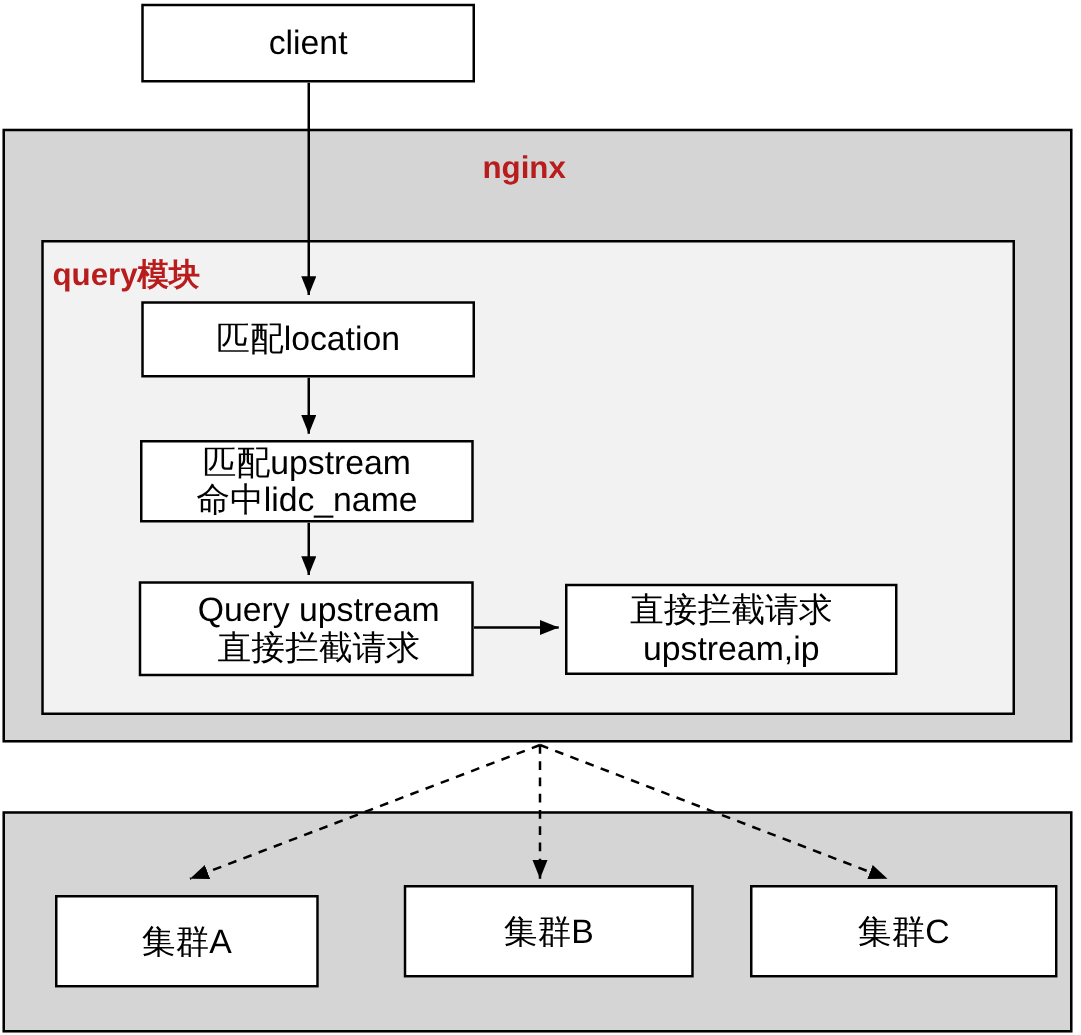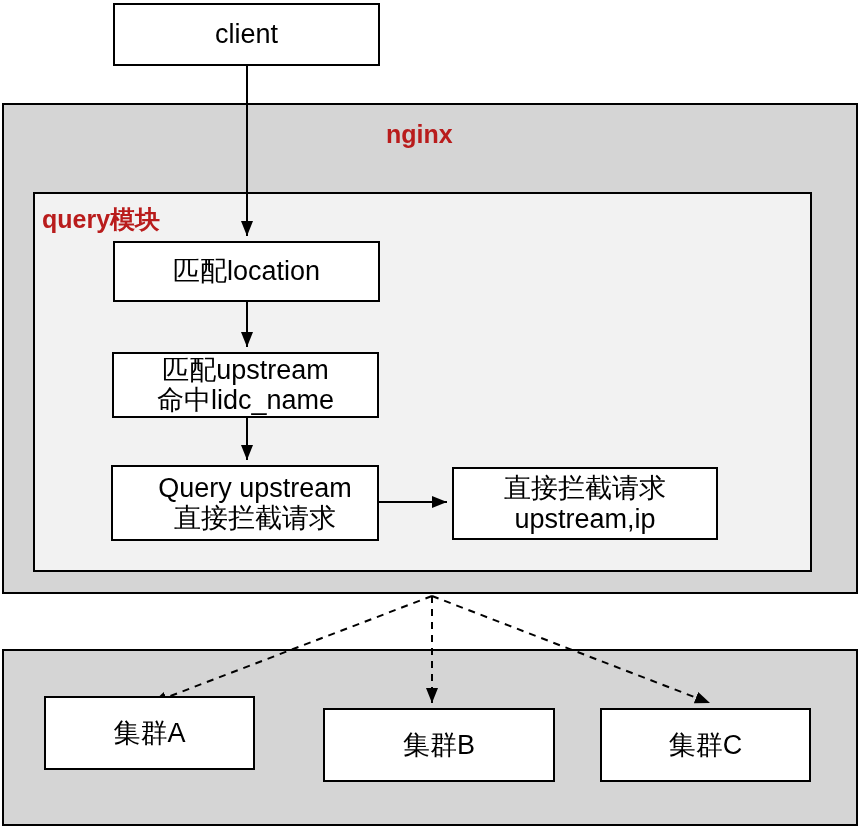--- a/index.html
+++ b/index.html
@@ -111,19 +111,19 @@
 
   <div class="node" id="step-match-upstream" style="left:112px; top:352px; width:267px; height:66px;">匹配upstream
 命中lidc_name</div>
 
   <div class="node" id="step-query-upstream" style="left:111px; top:465px; width:268px; height:76px;padding-left:20px;">Query upstream
 直接拦截请求</div>
 
   <div class="node" id="step-return-hit" style="left:452px; top:467px; width:266px; height:73px;">直接拦截请求
 upstream,ip</div>
 
-  <div class="node cluster-node" id="cluster-a" style="left:44px; top:696px; width:211px; height:74px;">集群A</div>
+  <div class="node cluster-node" id="cluster-a" style="left:44px; top:716px; width:211px; height:74px;">集群A</div>
 
   <div class="node cluster-node" id="cluster-b" style="left:323px; top:708px; width:232px; height:74px;">集群B</div>
 
-  <div class="node cluster-node" id="cluster-c" style="left:600px; top:708px; width:211px; height:74px;">集群C</div>
+  <div class="node cluster-node" id="cluster-c" style="left:600px; top:708px; width:246px; height:74px;">集群C</div>
 
 </div>
 
 </body></html>

